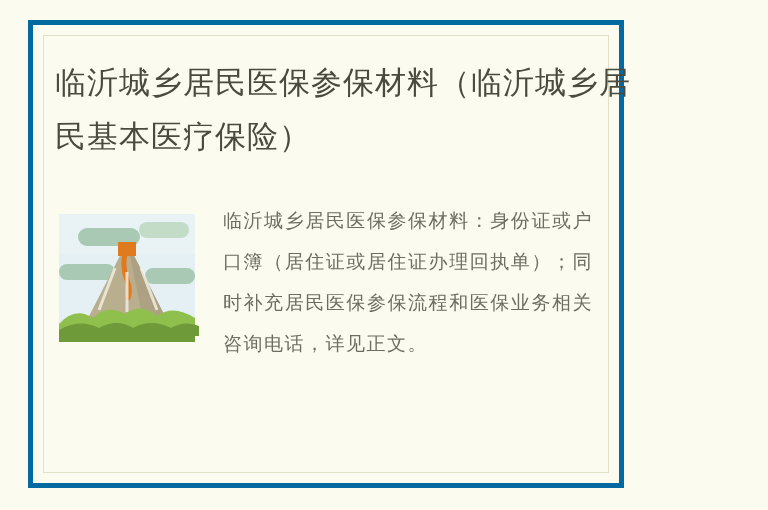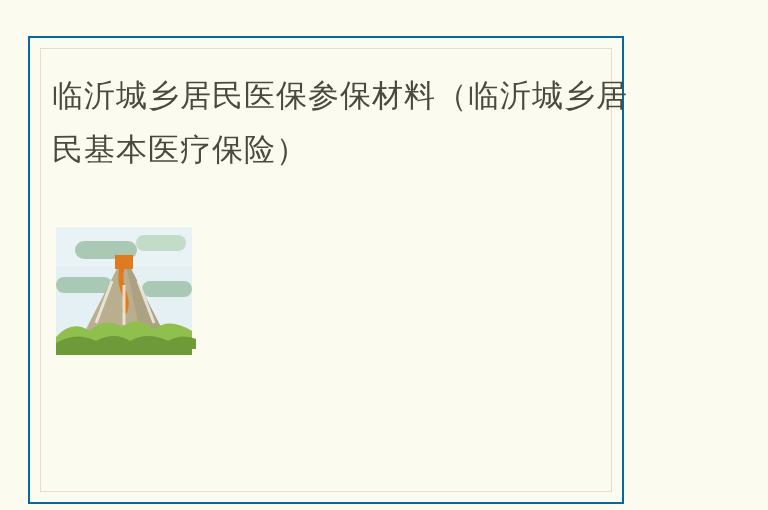--- a/index.html
+++ b/index.html
@@ -9,24 +9,24 @@
   body {
     width: 768px;
     height: 510px;
     background: #fcfbef;
     font-family: "Liberation Sans", sans-serif;
     overflow: hidden;
   }
   .card {
     position: absolute;
     left: 28px;
-    top: 36px;
+    top: 20px;
     width: 596px;
     height: 468px;
-    border: 2px solid #0369a1;
+    border: 5px solid #0369a1;
     background: #fcfbef;
     box-sizing: border-box;
   }
   .card-inner {
     position: absolute;
     left: 10px;
     top: 10px;
     right: 10px;
     bottom: 10px;
     border: 1px solid #dfe2c8;
@@ -99,15 +99,16 @@
         <path d="M70 48 q-3 14 2 26 q4 10 1 18" stroke="#e07a1f" stroke-width="5" fill="none" stroke-linecap="round"></path>
         <path d="M60 62 L44 104" stroke="#f4f2e7" stroke-width="3" opacity="0.8"></path>
         <path d="M72 66 L72 106" stroke="#f4f2e7" stroke-width="3" opacity="0.8"></path>
         <path d="M86 62 L102 104" stroke="#f4f2e7" stroke-width="3" opacity="0.8"></path>
         <path d="M4 118 q16 -18 34 -6 q14 -14 32 -4 q16 -12 32 2 q16 -12 38 2 v16 h-136 z" fill="#8fbf4c"></path>
         <path d="M4 124 q20 -12 40 -2 q18 -10 34 0 q18 -10 38 0 q14 -8 28 -2 v10 h-140 z" fill="#6f9a3a"></path>
         <rect x="4" y="128" width="136" height="8" fill="#6f9a3a"></rect>
       </svg>
     </div>
 
+    <div class="desc">临沂城乡居民医保参保材料：身份证或户口簿（居住证或居住证办理回执单）；同时补充居民医保参保流程和医保业务相关咨询电话，详见正文。</div>
 
   </div>
 </div>
 
 </body></html>

